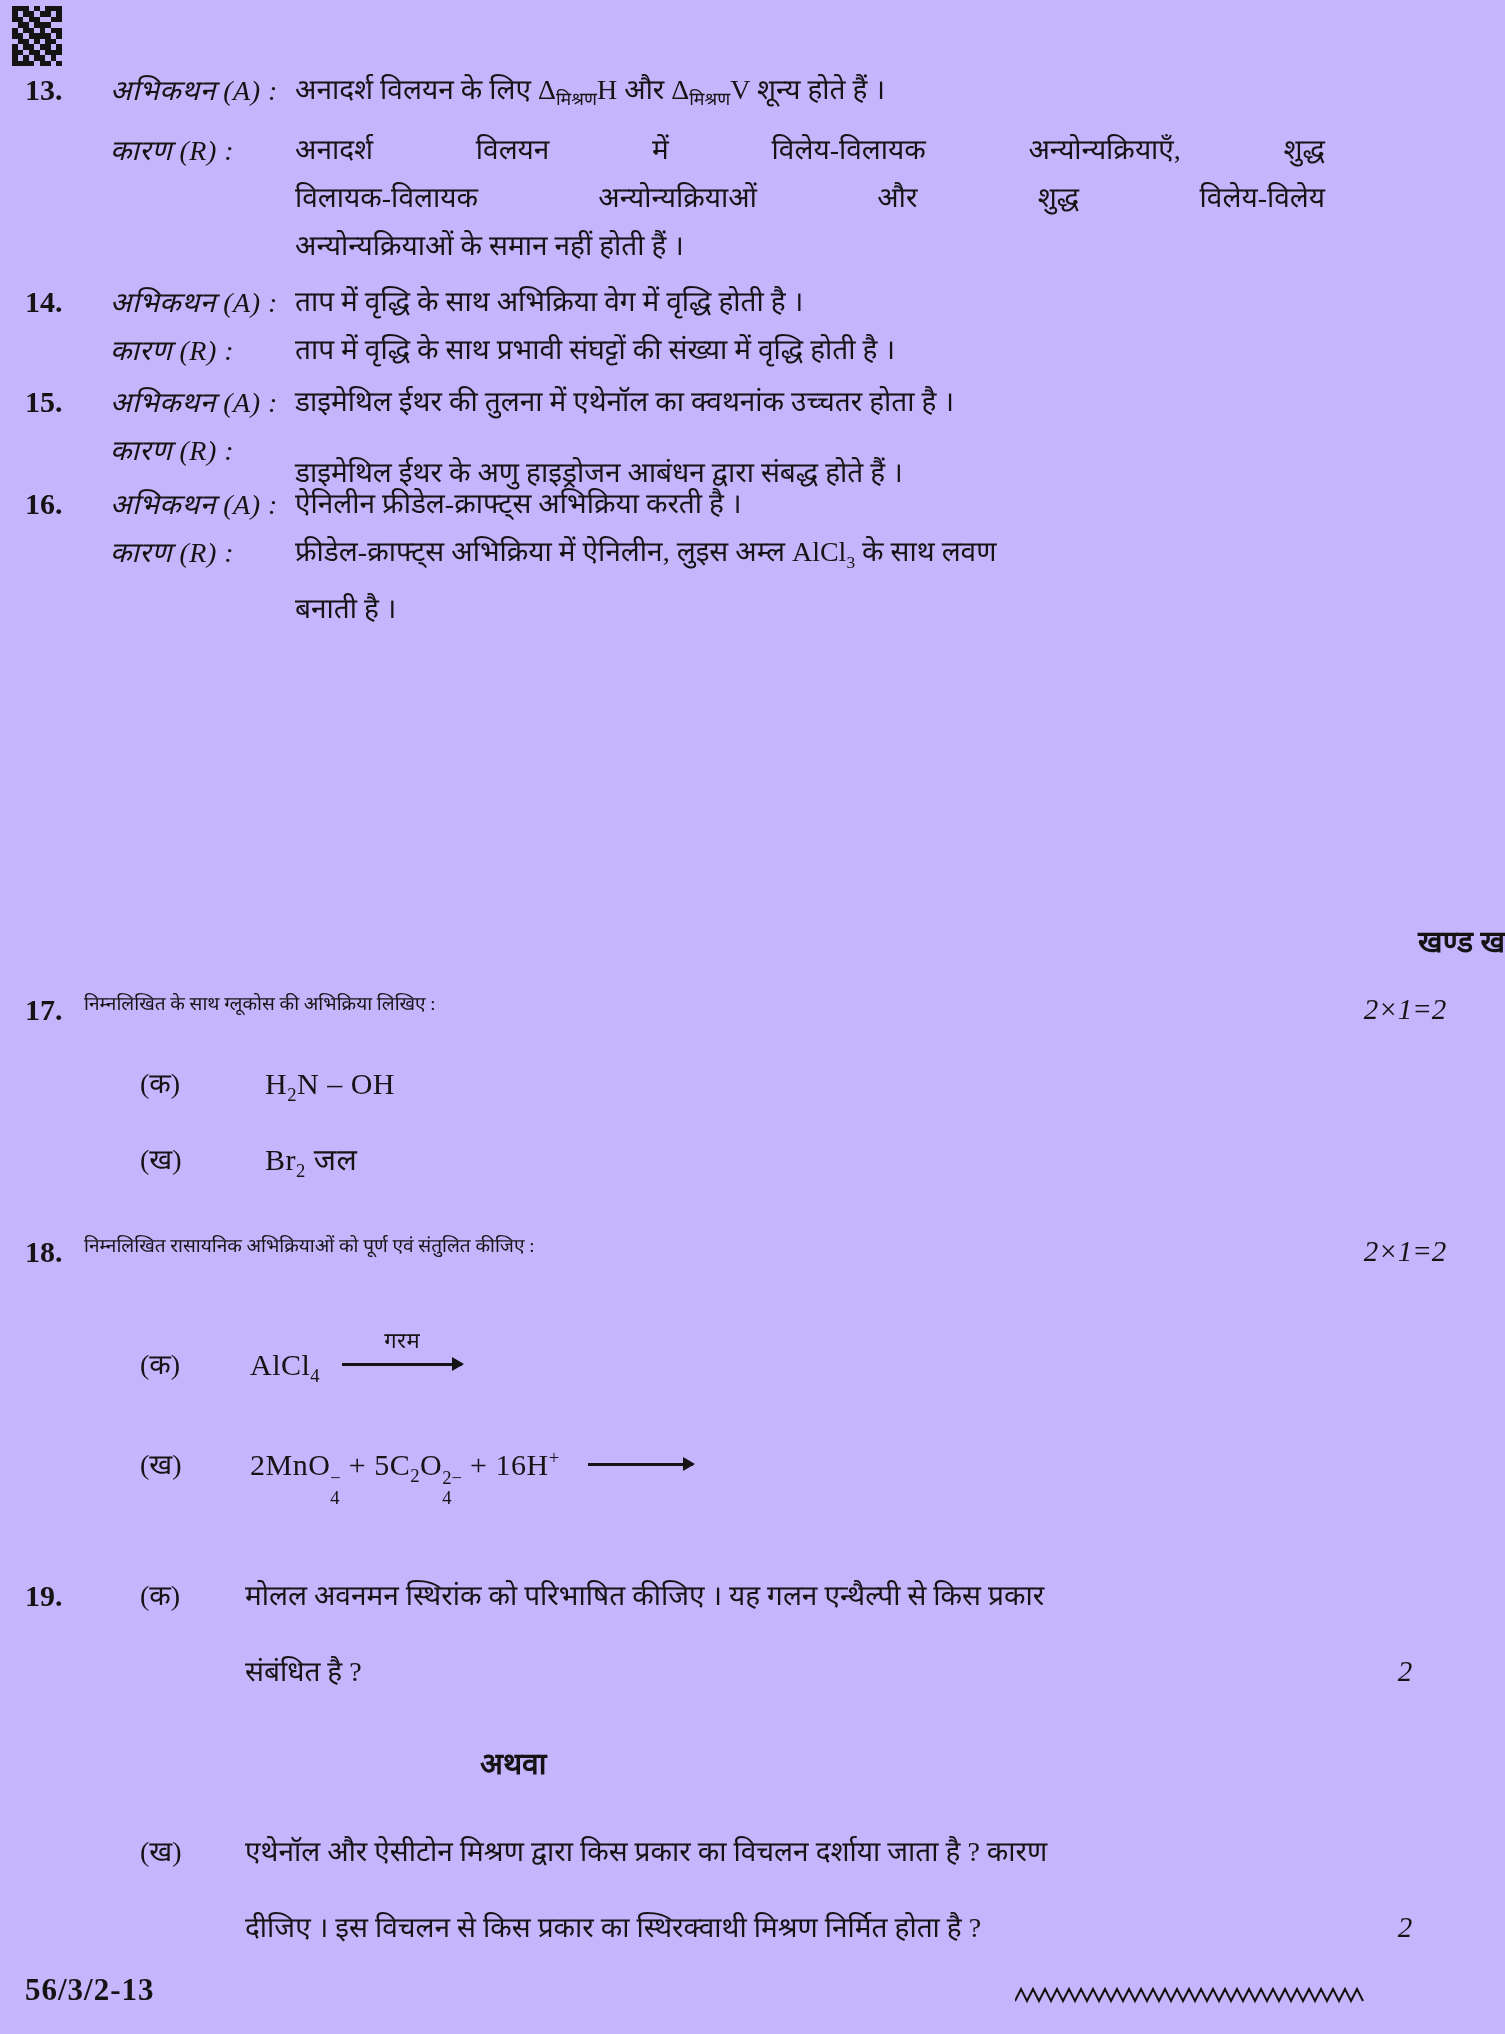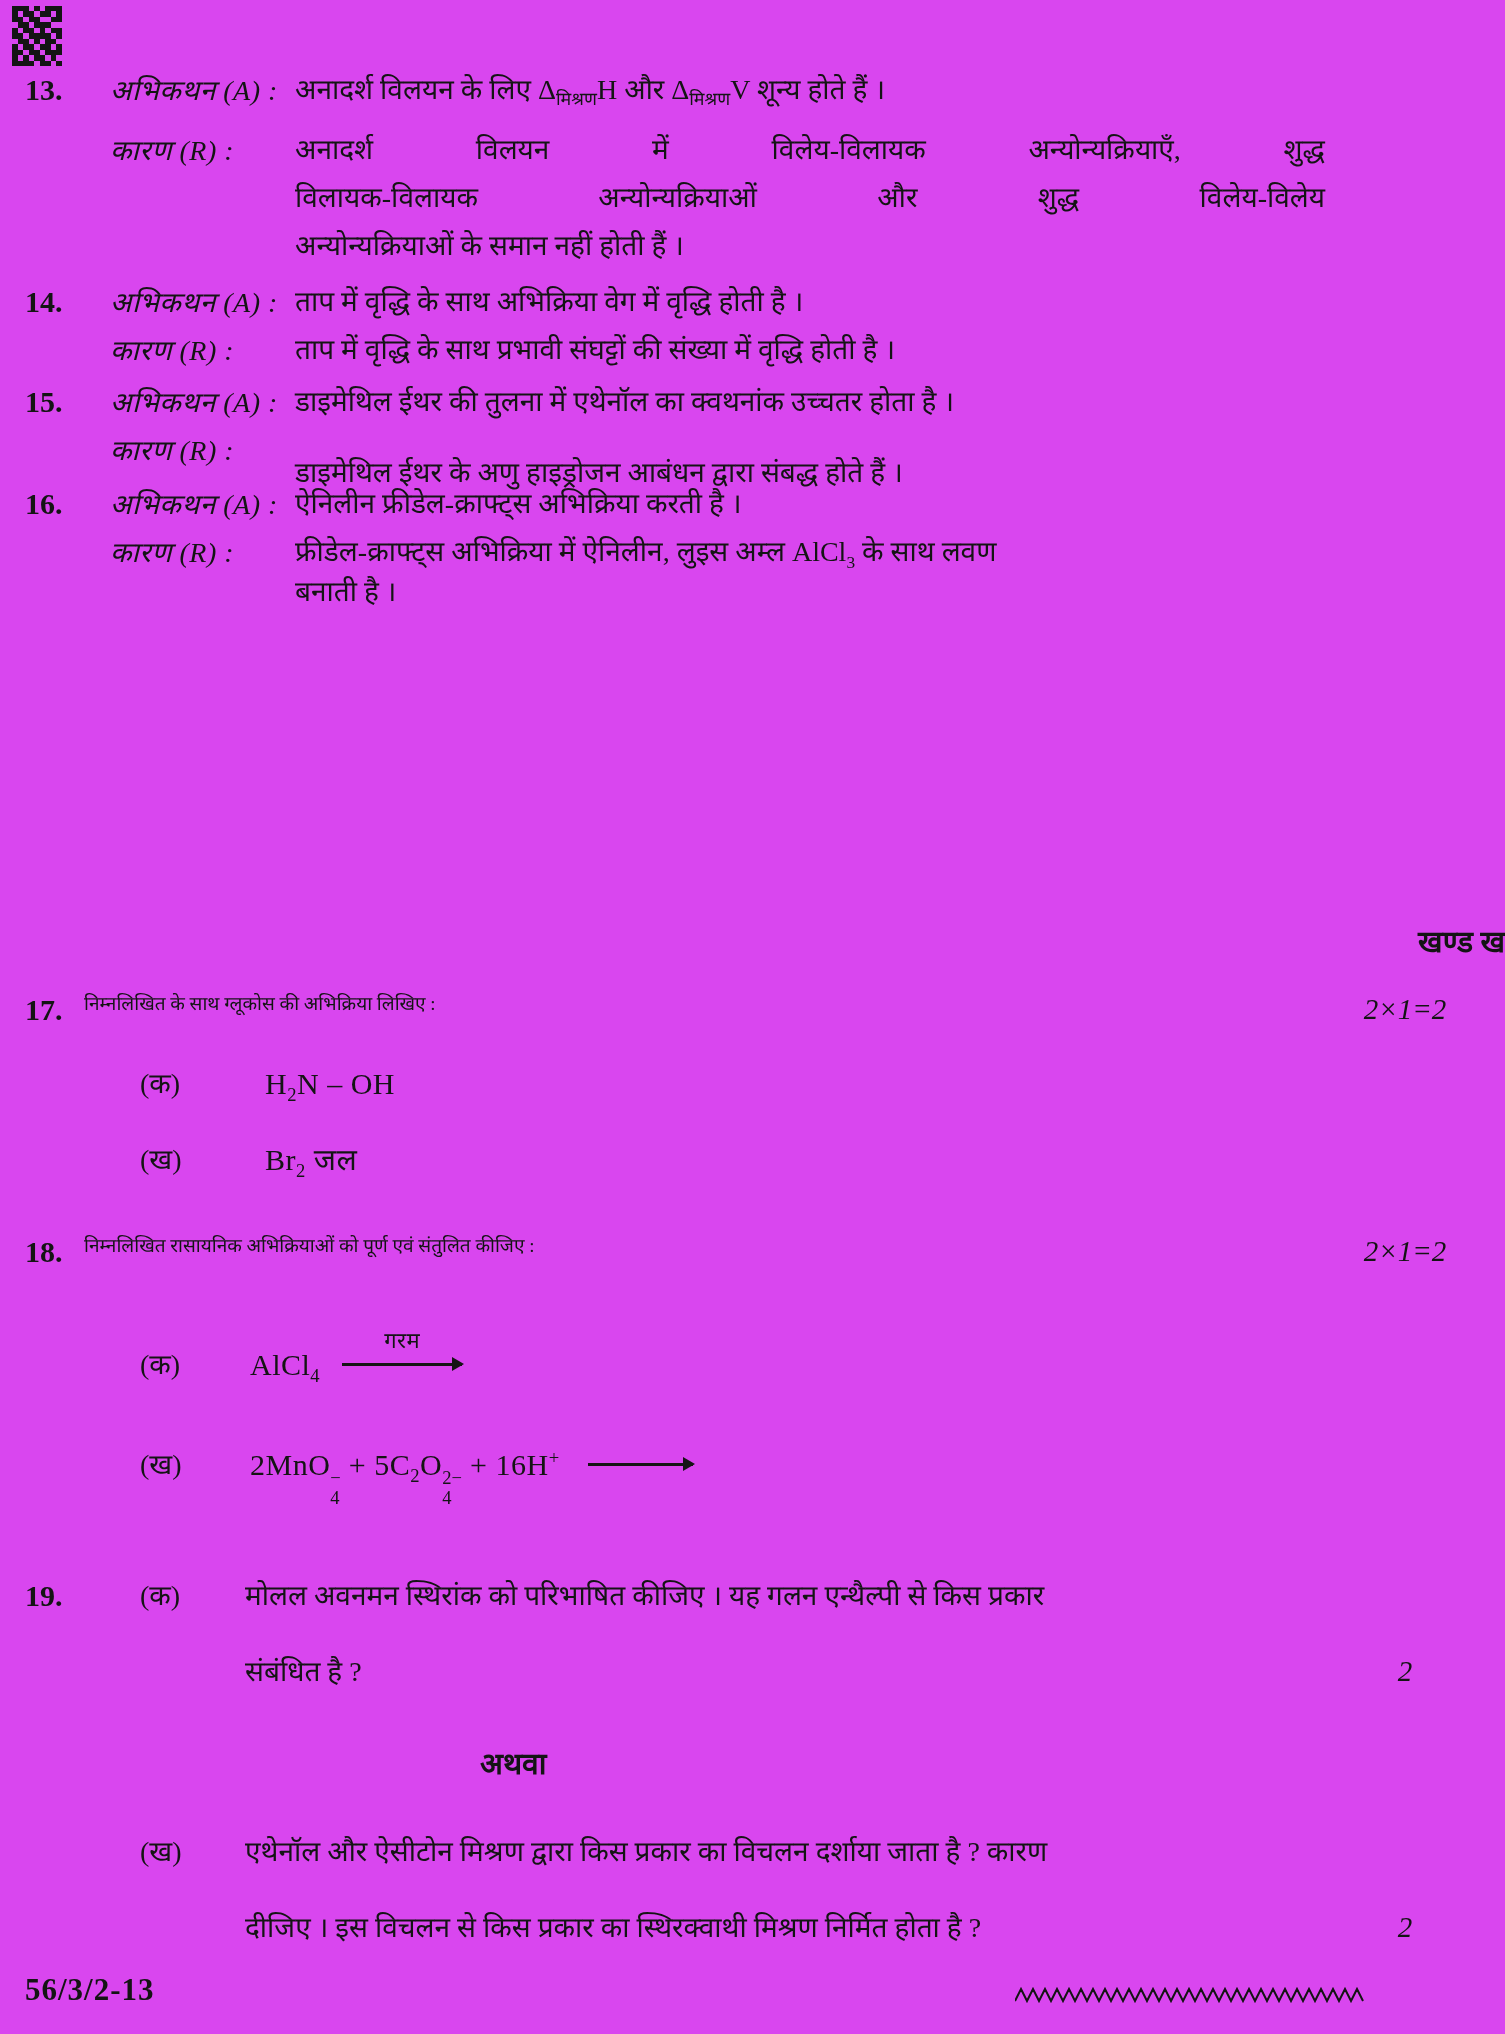--- a/index.html
+++ b/index.html
@@ -1,19 +1,19 @@
 <!DOCTYPE html>
 <html lang="hi"><head>
 <meta charset="utf-8">
 <style>
   *{margin:0;padding:0;box-sizing:border-box}
   html,body{background:#d9d9d9}
   .page{
     position:relative;width:1505px;height:2034px;margin:0 auto;
-    background:#d946ef;color:#141414;
+    background:#c4b5fd;color:#141414;
     font-family:"Liberation Serif", serif;
     font-weight:500;
     overflow:hidden;
   }
   .abs{position:absolute}
   .qnum{position:absolute;left:25px;font-weight:700;font-size:30px;line-height:1.2}
   .ar-label{position:absolute;left:110px;font-style:italic;font-weight:400;font-size:28px;line-height:1.2;letter-spacing:.5px}
   .ar-text{position:absolute;left:295px;width:1030px;font-size:28px;line-height:1.3}
   .just{text-align:justify;text-align-last:justify}
   .q-text{position:absolute;left:84px;width:1240px;font-size:19px;line-height:1.3}
@@ -110,21 +110,21 @@
     <span class="ar-label" style="top:434px">कारण (R) :</span>
     <div class="ar-text" style="top:455px">डाइमेथिल ईथर के अणु हाइड्रोजन आबंधन द्वारा संबद्ध होते हैं ।</div>
   </div>
 
   <div class="abs" style="top:0;left:0;width:1505px;height:0">
     <span class="qnum" style="top:486px">16.</span>
     <span class="ar-label" style="top:488px">अभिकथन (A) :</span>
     <div class="ar-text" style="top:486px">ऐनिलीन फ्रीडेल-क्राफ्ट्स अभिक्रिया करती है ।</div>
     <span class="ar-label" style="top:536px">कारण (R) :</span>
     <div class="ar-text" style="top:534px"><span>फ्रीडेल-क्राफ्ट्स अभिक्रिया में ऐनिलीन, लुइस अम्ल AlCl</span><sub class="f">3</sub><span> के साथ लवण</span></div>
-    <div class="ar-text" style="top:574px">बनाती है ।</div>
+    <div class="ar-text" style="top:591px">बनाती है ।</div>
   </div>
 
   <div class="section-head" style="top:920px">खण्ड ख</div>
 
   <div class="abs" style="top:0;left:0;width:1505px;height:0">
     <span class="qnum" style="top:992px">17.</span>
     <div class="q-text" style="top:992px">निम्नलिखित के साथ ग्लूकोस की अभिक्रिया लिखिए :</div>
     <div class="marks" style="top:992px">2×1=2</div>
     <span class="part-label" style="top:1066px">(क)</span>
     <div class="part-text formula" style="top:1064px;left:265px"><span>H</span><sub class="f">2</sub><span>N – OH</span></div>

